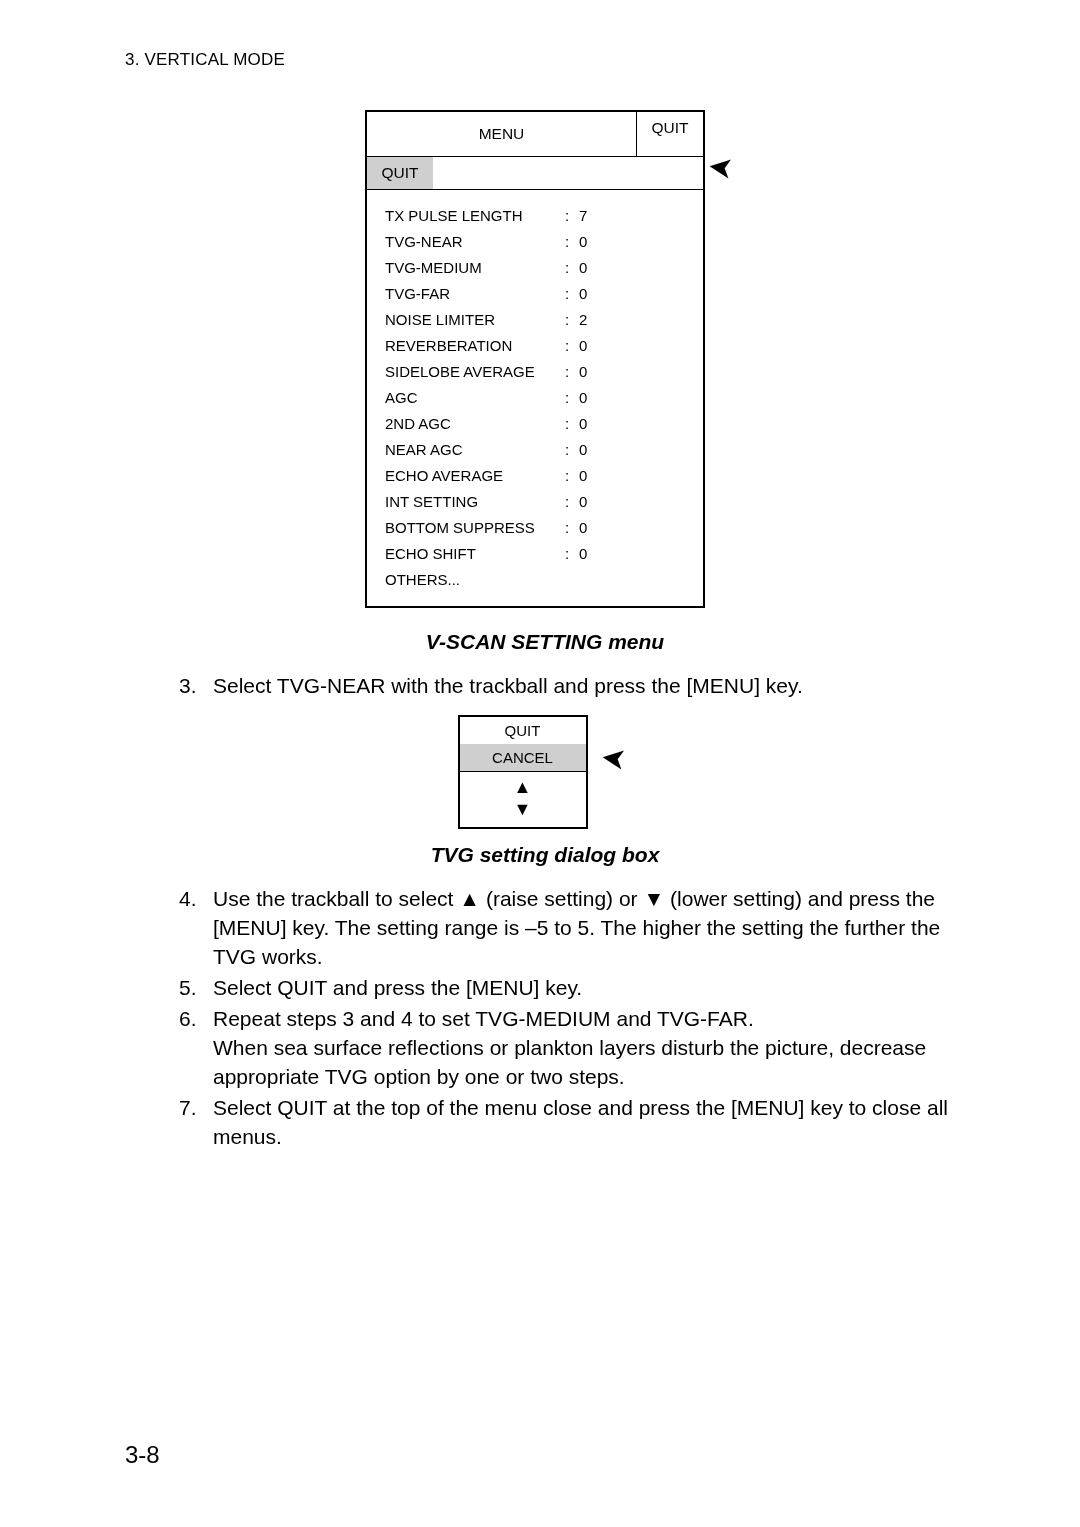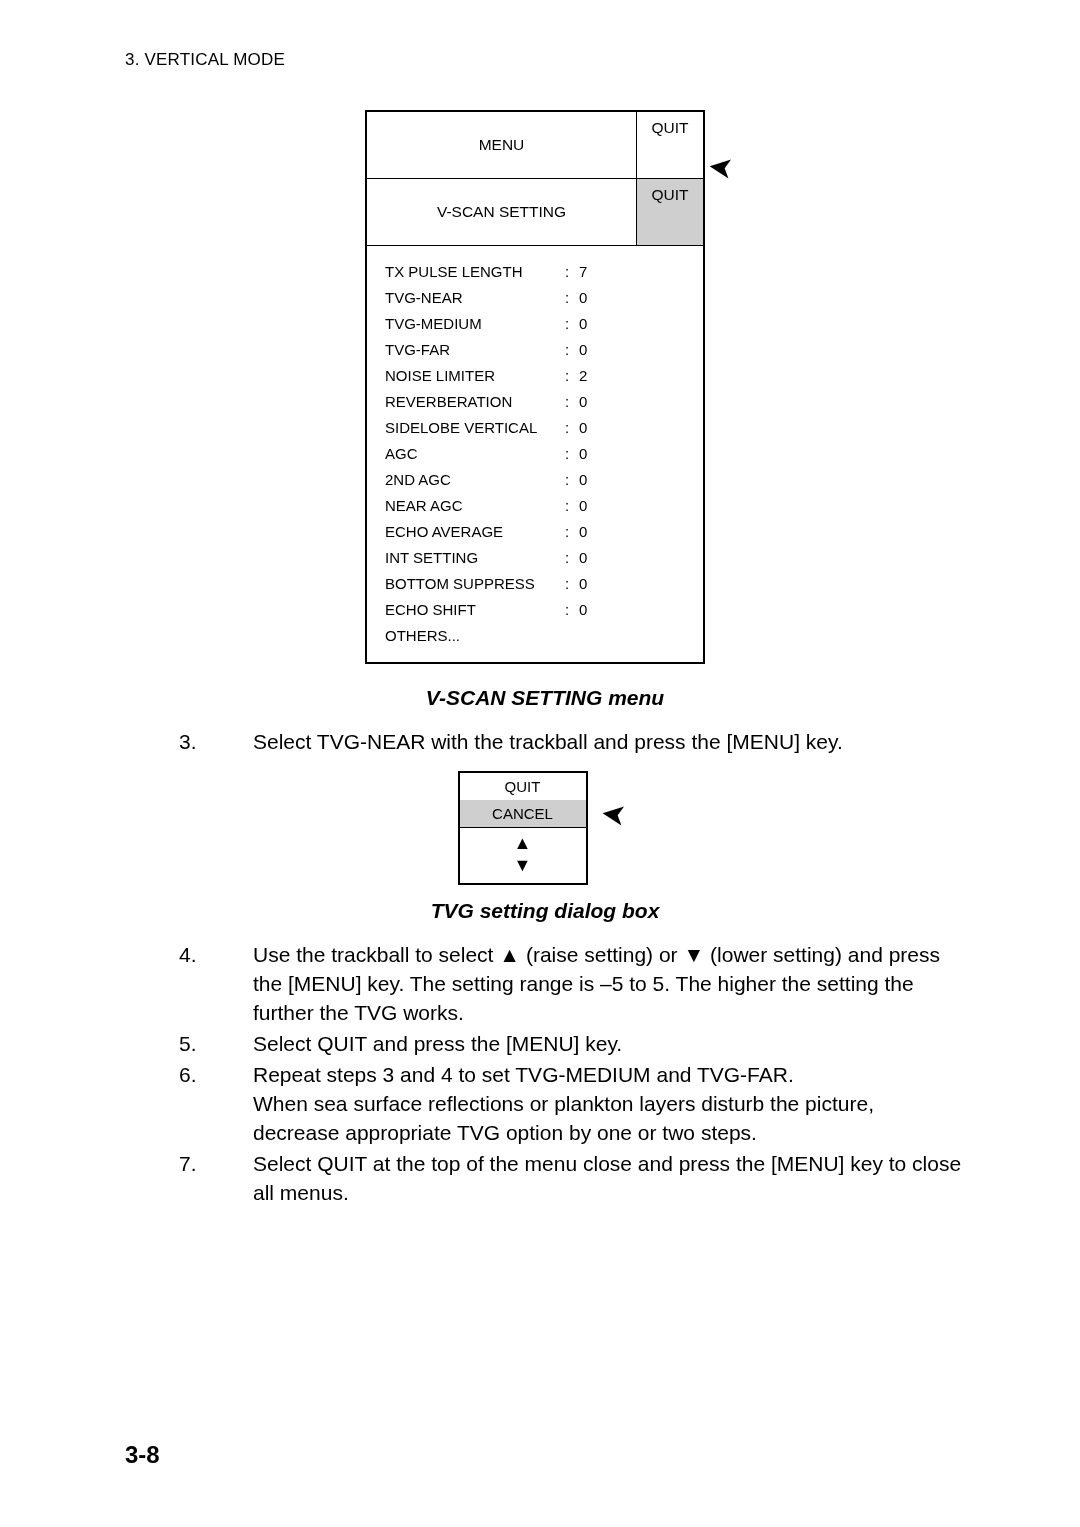--- a/index.html
+++ b/index.html
@@ -32,21 +32,21 @@
     display: flex;
     border-bottom: 1.5px solid #000;
   }
   .menu-row-sub {
     display: flex;
     border-bottom: 1.5px solid #000;
   }
   .menu-title-cell {
     flex: 1;
     text-align: center;
-    padding: 24px 0;
+    padding: 13px 0;
     border-right: 1.5px solid #000;
   }
   .menu-quit-cell {
     width: 66px;
     text-align: center;
     padding: 7px 0;
   }
   .menu-quit-cell.shaded {
     background: #cfcfcf;
   }
@@ -80,21 +80,21 @@
     line-height: 1.38;
     margin-left: 54px;
   }
   .instruction-list li {
     display: flex;
     margin-bottom: 2px;
   }
   .instruction-list .num {
     min-width: 34px;
   }
-  .instruction-list .txt { flex: 1; margin-left: 40px; }
+  .instruction-list .txt { flex: 1; }
   .dialog-wrap {
     position: relative;
     width: 175px;
     margin: 14px auto 14px auto;
   }
   .dialog-box {
     border: 2px solid #000;
     width: 130px;
     font-size: 15px;
     text-align: center;
@@ -111,36 +111,35 @@
     padding: 4px 0 6px 0;
     font-size: 17px;
     line-height: 1.25;
   }
   .tri { font-size: 18px; }
   .page-num {
     position: absolute;
     bottom: 58px;
     left: 125px;
     font-size: 24px;
-    font-weight: bold;
+    font-weight: normal;
   }
 </style>
 </head>
 <body>
 
 <div class="section-header">3.  VERTICAL MODE</div>
 
 <div class="menu-wrap">
   <div class="menu-box">
     <div class="menu-row-top">
       <div class="menu-title-cell">MENU</div>
       <div class="menu-quit-cell">QUIT</div>
     </div>
     <div class="menu-row-sub">
-      <div class="menu-title-cell">V-SCAN SETTING</div>
       <div class="menu-quit-cell shaded">QUIT</div>
     </div>
     <div class="menu-body" id="menu-body">
         <div class="menu-item">
           <span class="lbl">TX PULSE LENGTH</span>
           <span class="sep">:</span>
           <span class="val">7</span>
         </div>
         <div class="menu-item">
           <span class="lbl">TVG-NEAR</span>
@@ -161,21 +160,21 @@
           <span class="lbl">NOISE LIMITER</span>
           <span class="sep">:</span>
           <span class="val">2</span>
         </div>
         <div class="menu-item">
           <span class="lbl">REVERBERATION</span>
           <span class="sep">:</span>
           <span class="val">0</span>
         </div>
         <div class="menu-item">
-          <span class="lbl">SIDELOBE VERTICAL</span>
+          <span class="lbl">SIDELOBE AVERAGE</span>
           <span class="sep">:</span>
           <span class="val">0</span>
         </div>
         <div class="menu-item">
           <span class="lbl">AGC</span>
           <span class="sep">:</span>
           <span class="val">0</span>
         </div>
         <div class="menu-item">
           <span class="lbl">2ND AGC</span>

